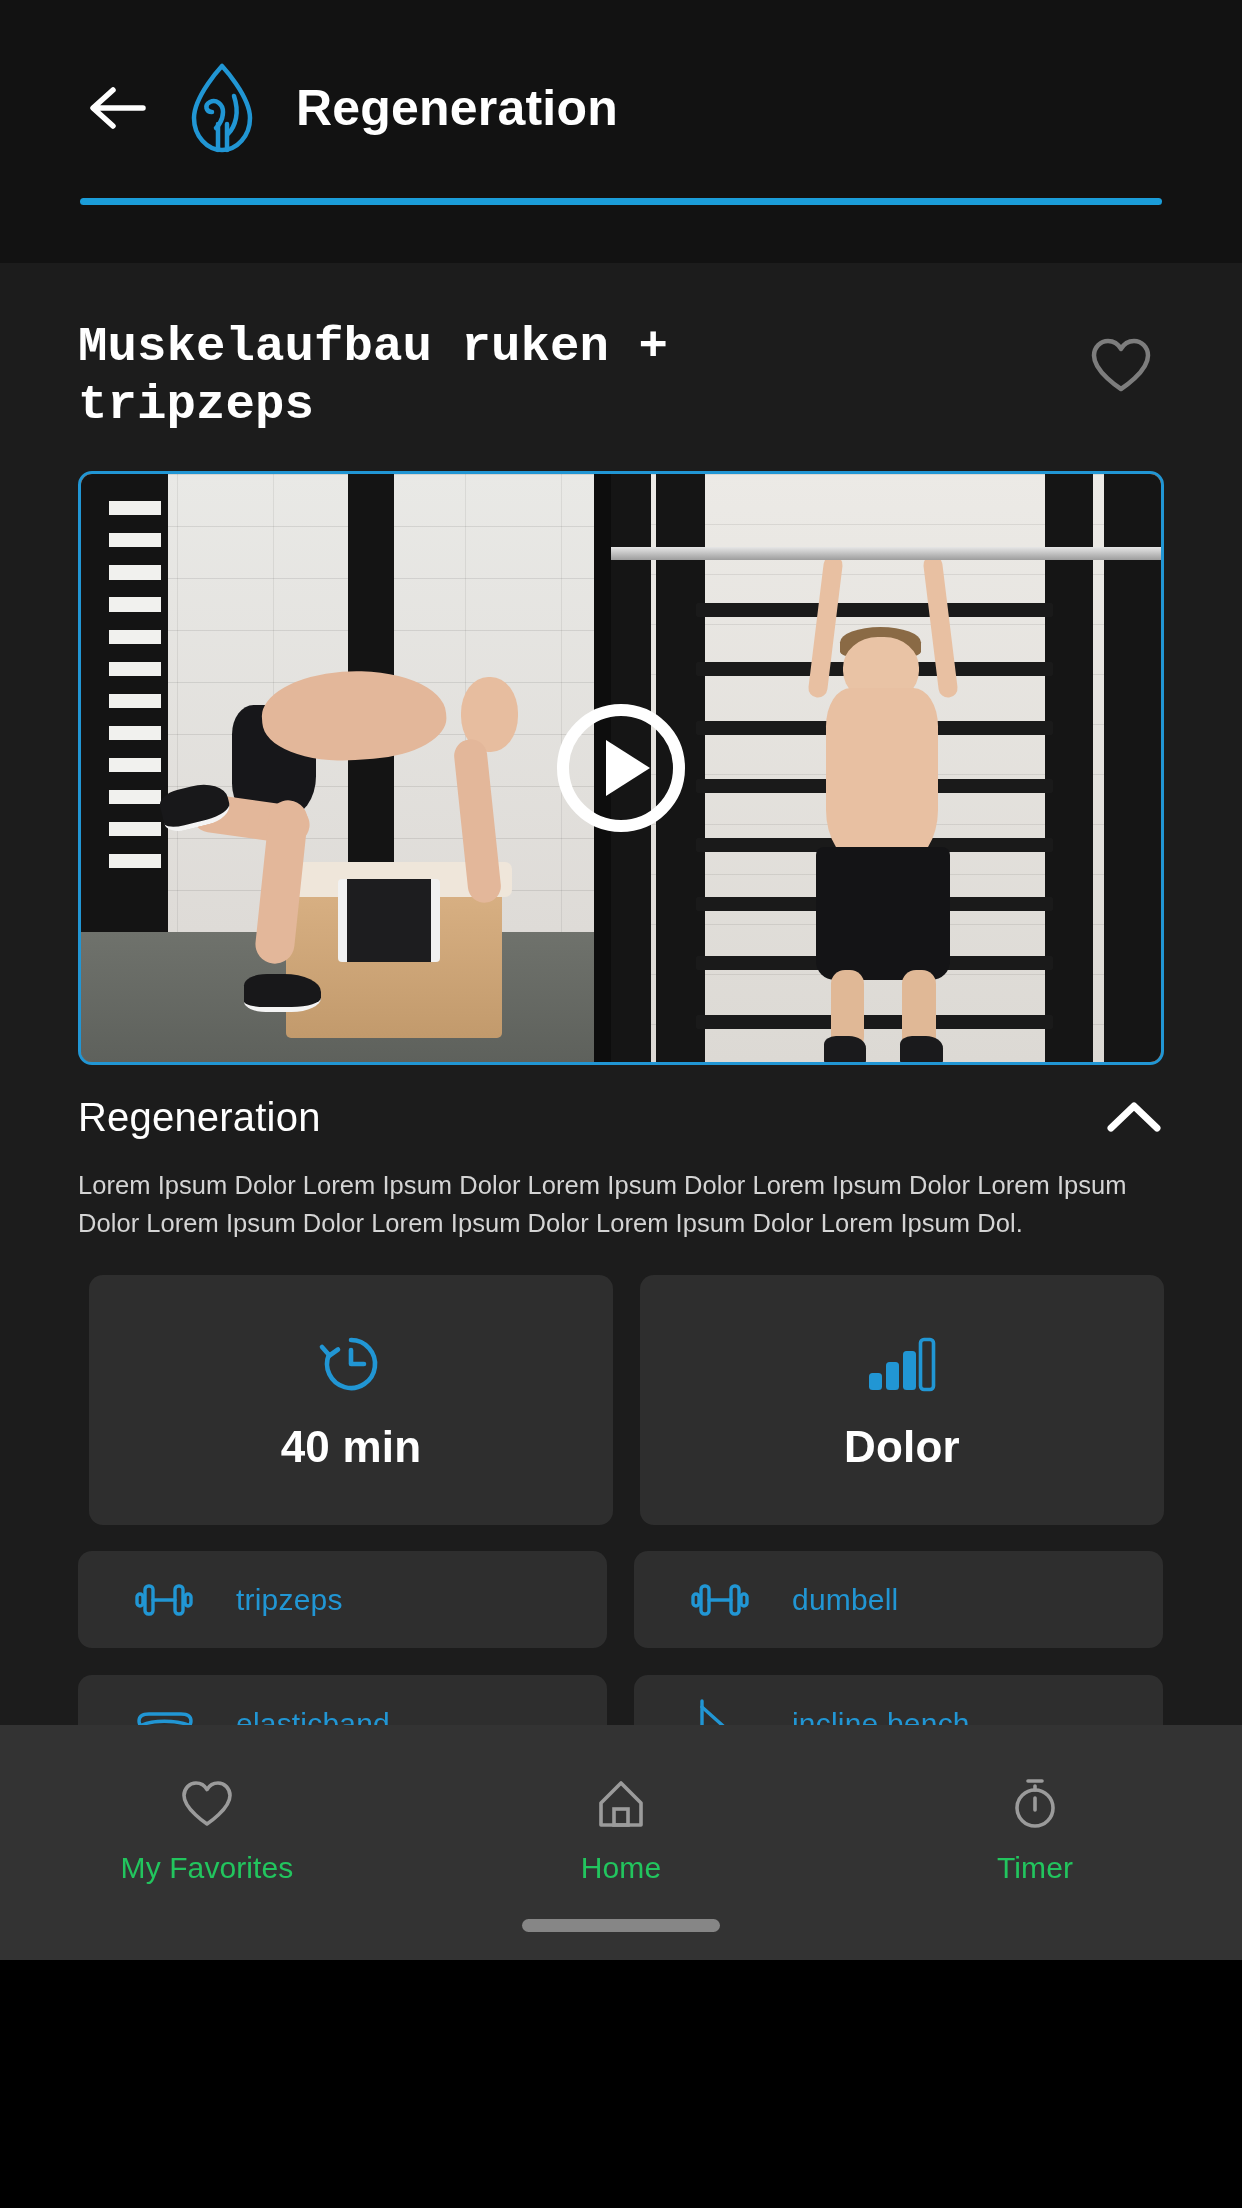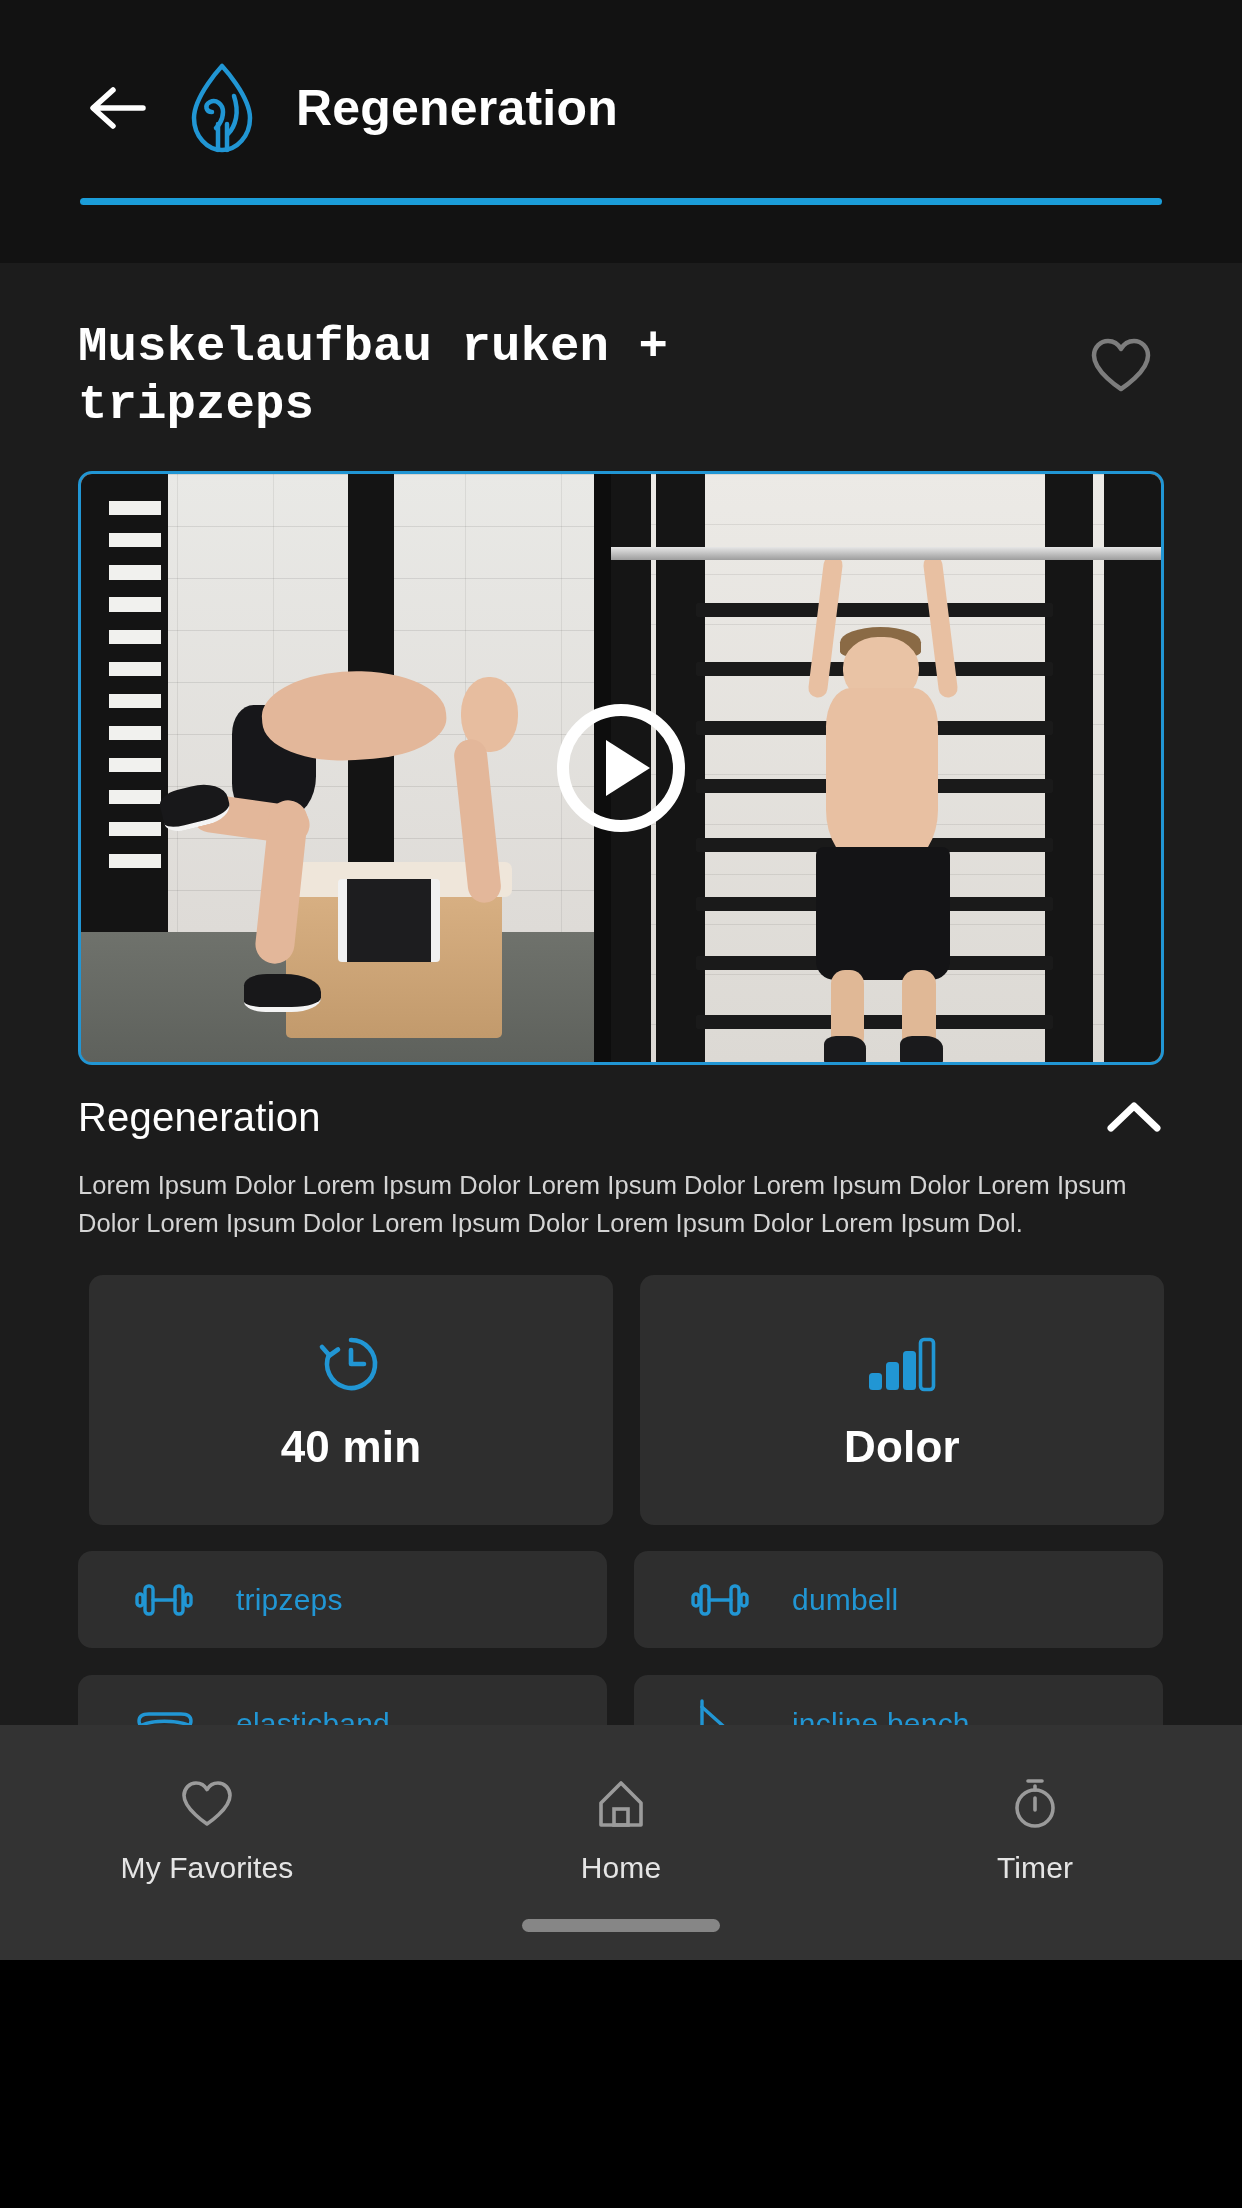--- a/index.html
+++ b/index.html
@@ -331,21 +331,21 @@
     padding-top: 52px;
   }
   .nav-item {
     flex: 1;
     display: flex; flex-direction: column;
     align-items: center;
     gap: 20px;
     cursor: pointer;
   }
   .nav-ico { height: 54px; display: flex; align-items: center; justify-content: center; }
-  .nav-label { color: #e5e5e5; font-size: 30px; letter-spacing: 0.1px; }
+  .nav-label { color: #22c55e; font-size: 30px; letter-spacing: 0.1px; }
   .home-indicator {
     position: absolute;
     bottom: 28px; left: 50%;
     transform: translateX(-50%);
     width: 198px; height: 13px;
     background: #868686;
     border-radius: 7px;
     cursor: pointer;
   }
 </style>

